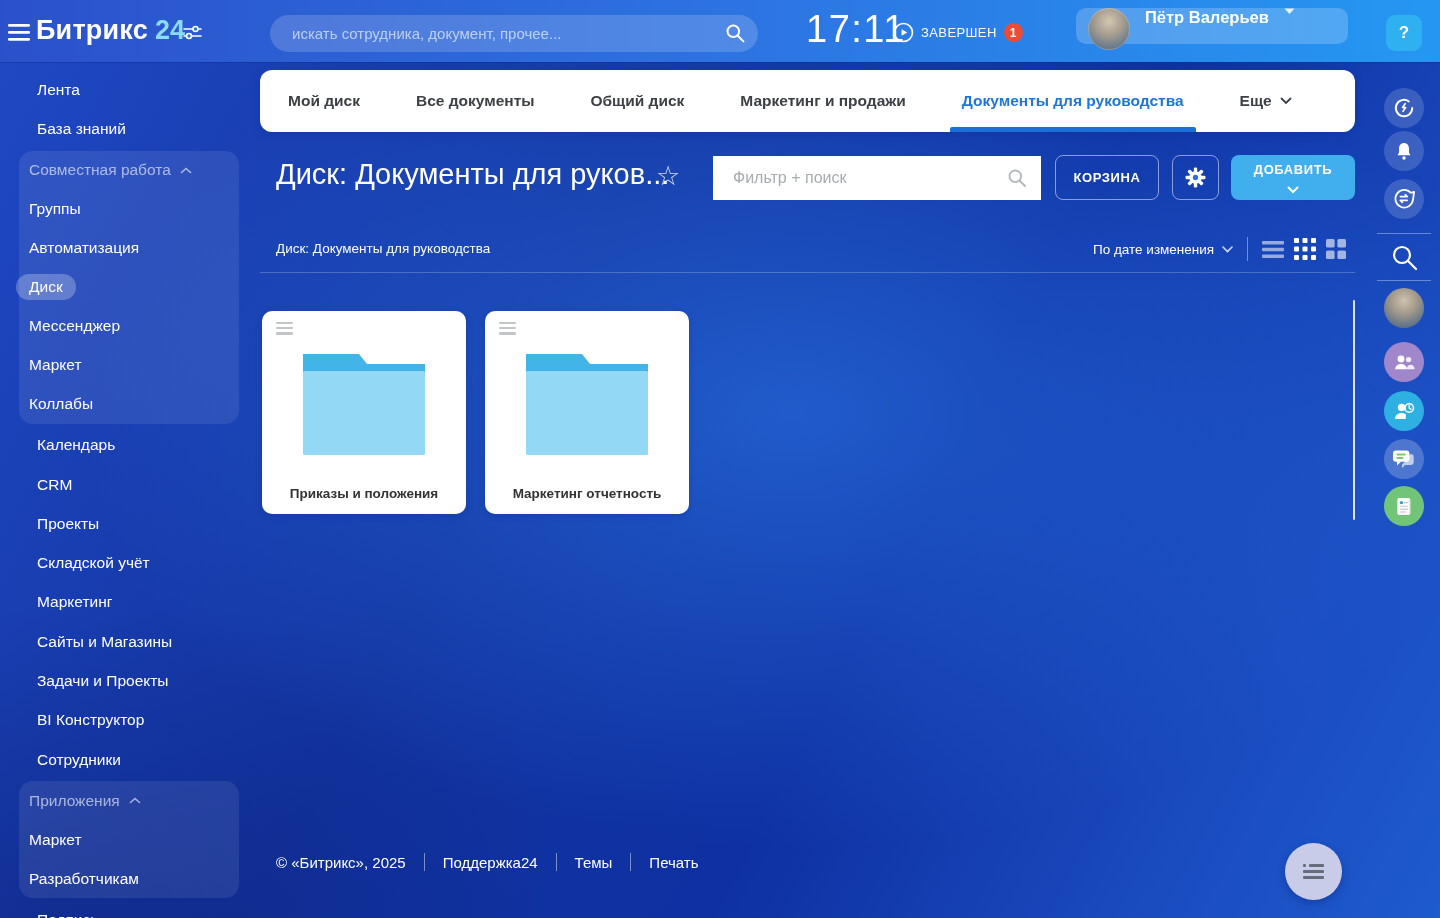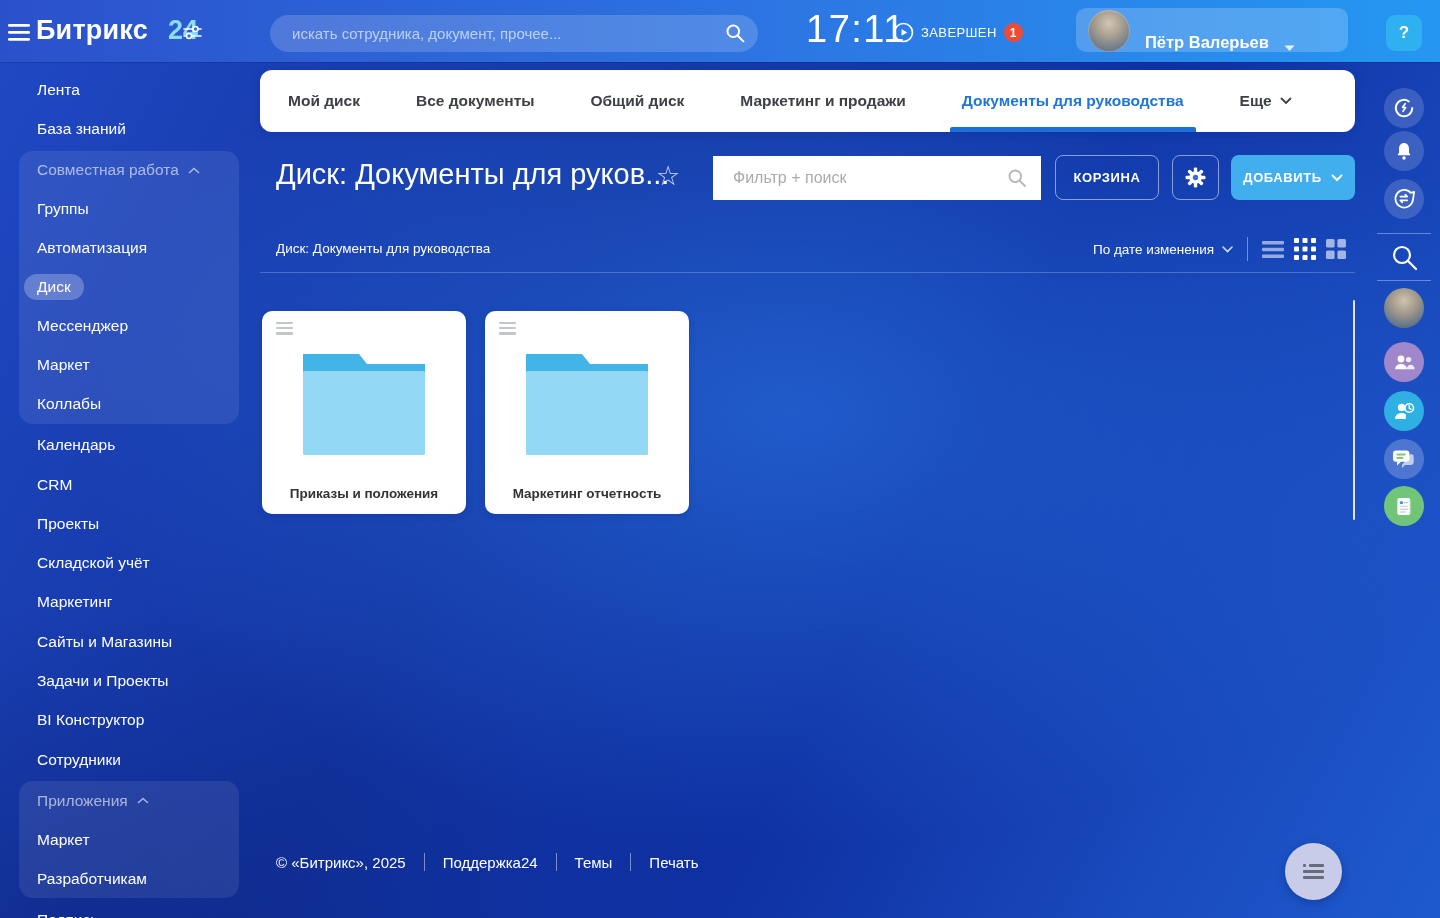--- a/index.html
+++ b/index.html
@@ -11,45 +11,45 @@
       radial-gradient(1050px 640px at 55% 45%, rgba(47,126,238,0.55), rgba(47,126,238,0) 68%),
       radial-gradient(700px 450px at 5% 100%, rgba(5,18,90,0.30), rgba(5,18,90,0) 70%),
       linear-gradient(118deg, #2049c4 0%, #12339f 38%, #0e30a2 62%, #1a4cc0 85%, #1e5bce 100%);
   }
   
   .topbar { position:absolute; left:0; top:0; width:1440px; height:62px;
     background:linear-gradient(90deg,#2b51ca 0%,#2d74e2 52%,#2597f2 100%);
     box-shadow:0 1px 0 rgba(8,28,110,0.28); z-index:5; }
   .burger { position:absolute; left:8px; top:24px; cursor:pointer; }
   .logo { position:absolute; left:36px; top:15px; font-size:27px; font-weight:700; letter-spacing:.2px; white-space:nowrap; }
-  .logo .suffix { color:#8adcf9; margin-left:20px; }
+  .logo .suffix { color:#8adcf9; margin-left:7px; }
   .sliders { position:absolute; left:183px; top:25px; }
   .search-pill { position:absolute; left:270px; top:15px; width:488px; height:37px;
     background:rgba(255,255,255,0.17); border-radius:19px; }
   .search-pill input { width:100%; height:100%; background:transparent; border:none; outline:none;
     color:#fff; font-size:15px; padding:0 44px 0 22px; font-family:inherit; }
   .search-pill input::placeholder { color:rgba(255,255,255,0.62); }
   .search-pill .mag { position:absolute; right:13px; top:8px; }
   .clock { position:absolute; left:806px; top:8px; font-size:38px; font-weight:200; letter-spacing:1.5px; color:#fff; }
   .timer-widget { position:absolute; left:893px; top:22px; display:flex; align-items:center; gap:7px;
     font-size:13px; letter-spacing:.4px; cursor:pointer; }
   .badge { width:19px; height:19px; border-radius:50%; background:#ee4b35; color:#fff;
     font-size:12px; font-weight:700; display:flex; align-items:center; justify-content:center; }
-  .user-box { position:absolute; left:1076px; top:8px; width:272px; height:44px; border-radius:10px;
-    background:rgba(255,255,255,0.20); display:flex; align-items:flex-end; gap:15px; padding-left:12px; cursor:pointer; }
+  .user-box { position:absolute; left:1076px; top:8px; width:272px; height:36px; border-radius:10px;
+    background:rgba(255,255,255,0.20); display:flex; align-items:flex-start; gap:15px; padding-left:12px; cursor:pointer; }
   .avatar { width:42px; height:42px; border-radius:50%; flex:none;
     background:radial-gradient(circle at 50% 32%, #d3c7b2 0%, #a89e90 38%, #6e7c8c 72%, #51616e 100%);
     box-shadow:inset 0 0 0 1px rgba(255,255,255,0.25); }
   .user-name { font-size:16.5px; font-weight:600; }
   
   .sidebar { position:absolute; left:0; top:70px; width:258px; z-index:2; }
   .s-item { height:39.3px; display:flex; align-items:center; padding-left:37px;
     font-size:15.5px; color:#fff; cursor:pointer; white-space:nowrap; }
   .s-group { margin:2px 0 2px 19px; width:220px; background:rgba(255,255,255,0.085); border-radius:14px; }
-  .s-group .s-item { height:39px; padding-left:18px; }
+  .s-group .s-item { height:39px; padding-left:10px; }
   .s-group-header { color:rgba(255,255,255,0.60); gap:9px; }
   .s-pill { background:rgba(255,255,255,0.26); border-radius:15px; padding:4px 13px; margin-left:-13px; }
   
   .tabbar { position:absolute; left:260px; top:70px; width:1095px; height:62px; background:#fff;
     border-radius:12px; display:flex; z-index:4; box-shadow:0 2px 8px rgba(10,30,110,0.18); }
   .tab { position:relative; height:100%; display:flex; align-items:center; gap:8px; padding:0 28px;
     font-size:15.5px; font-weight:600; color:#3c4147; cursor:pointer; white-space:nowrap; }
   .tab.active { color:#1e76d9; }
   .tab.active::after { content:""; position:absolute; left:16px; right:16px; bottom:0; height:5px;
     background:#1b6fd9; border-radius:2px 2px 0 0; }
@@ -59,21 +59,21 @@
   .filter-box { position:absolute; left:713px; top:156px; width:328px; height:44px; background:#fff; border-radius:0; }
   .filter-box input { width:100%; height:100%; border:none; outline:none; background:transparent;
     font-size:16px; color:#333; padding:0 44px 0 20px; font-family:inherit; }
   .filter-box input::placeholder { color:#a6acb2; }
   .filter-box .mag { position:absolute; right:14px; top:12px; }
   .btn { position:absolute; top:155px; height:45px; display:flex; align-items:center; justify-content:center;
     gap:9px; font-size:13px; font-weight:700; letter-spacing:.6px; color:#fff; border-radius:8px; cursor:pointer; }
   .btn-outline { border:1px solid rgba(255,255,255,0.5); }
   .btn-trash { left:1055px; width:104px; }
   .btn-gear  { left:1172px; width:47px; }
-  .btn-add   { left:1231px; width:124px; background:#41afee; }
+  .btn-add   { left:1231px; width:124px; background:#41afee;flex-direction:column; }
   
   .breadcrumb { position:absolute; left:276px; top:241px; font-size:13.5px; color:#fff; cursor:pointer; }
   .listing-controls { position:absolute; left:1093px; top:237px; display:flex; align-items:center; gap:10px; }
   .sort { display:flex; align-items:center; gap:8px; font-size:13.5px; color:#fff; cursor:pointer; white-space:nowrap; }
   .vdiv { width:1px; height:24px; background:rgba(255,255,255,0.40); margin:0 4px; }
   .view-ic { cursor:pointer; display:flex; align-items:center; }
   .divider-h { position:absolute; left:260px; top:272px; width:1095px; height:1px; background:rgba(255,255,255,0.22); }
   
   .card { position:absolute; top:311px; width:204px; height:203px; background:#fff; border-radius:10px;
     box-shadow:0 2px 7px rgba(8,28,110,0.20); cursor:pointer; }

